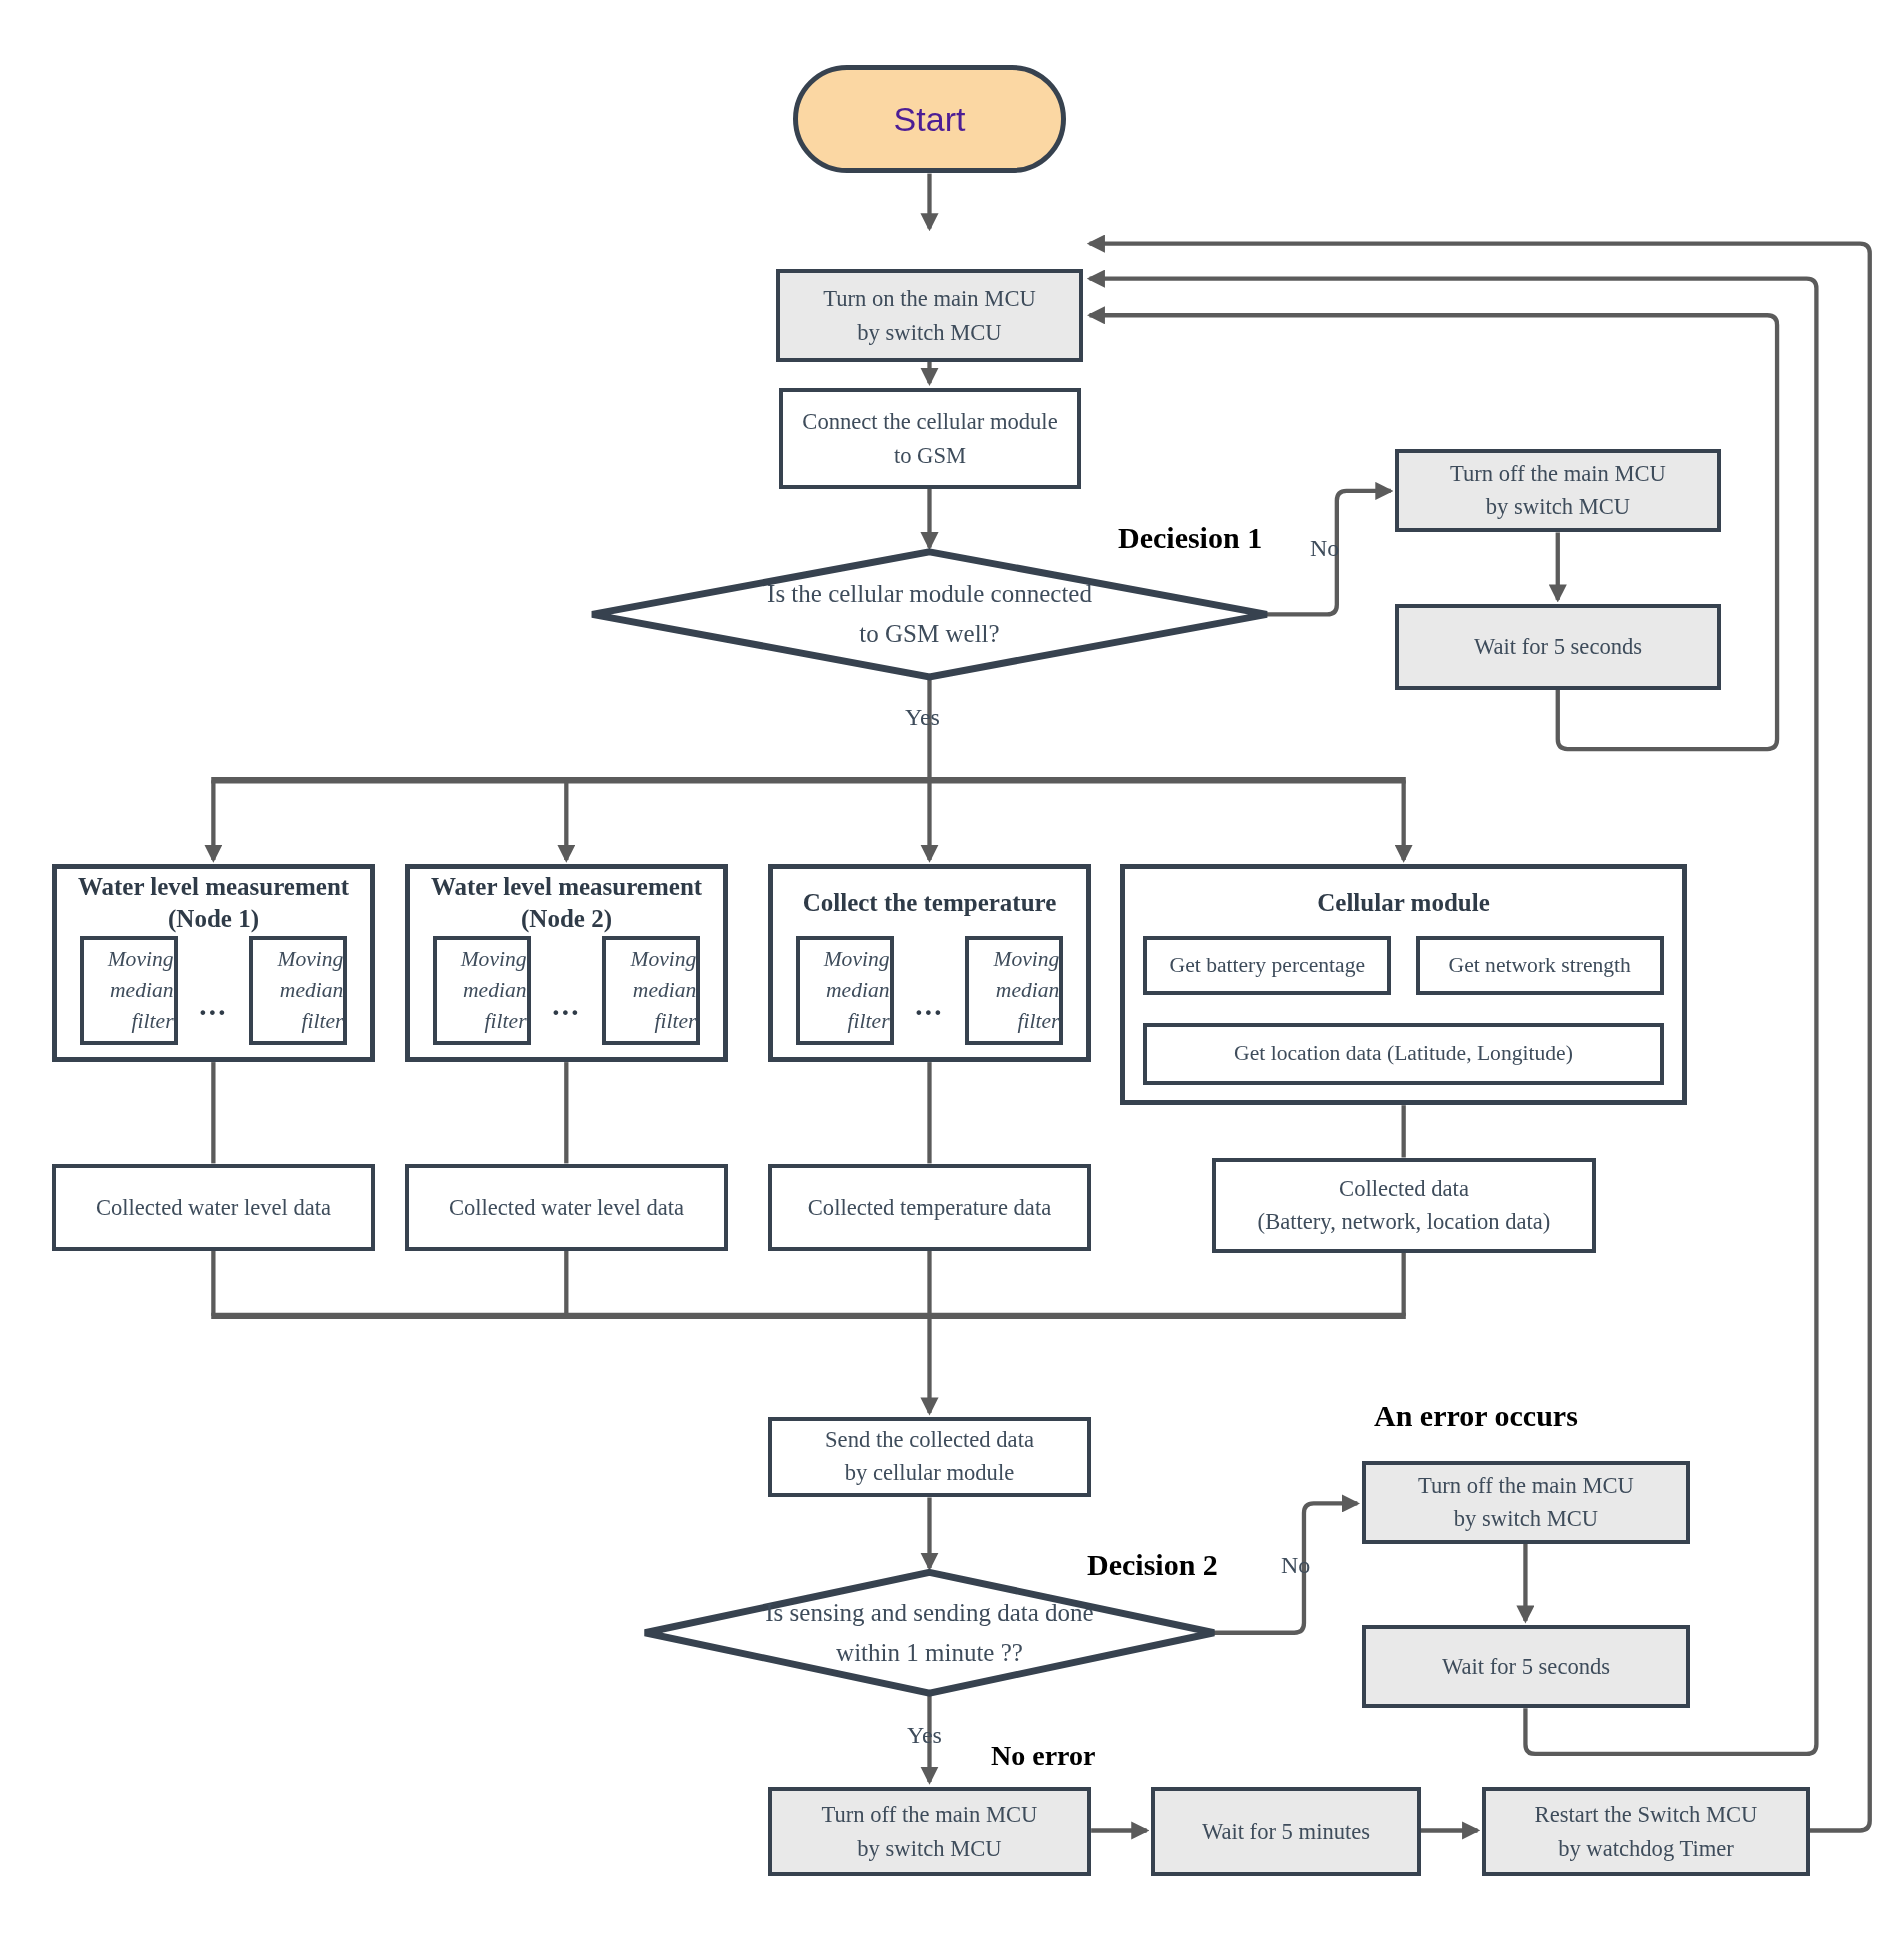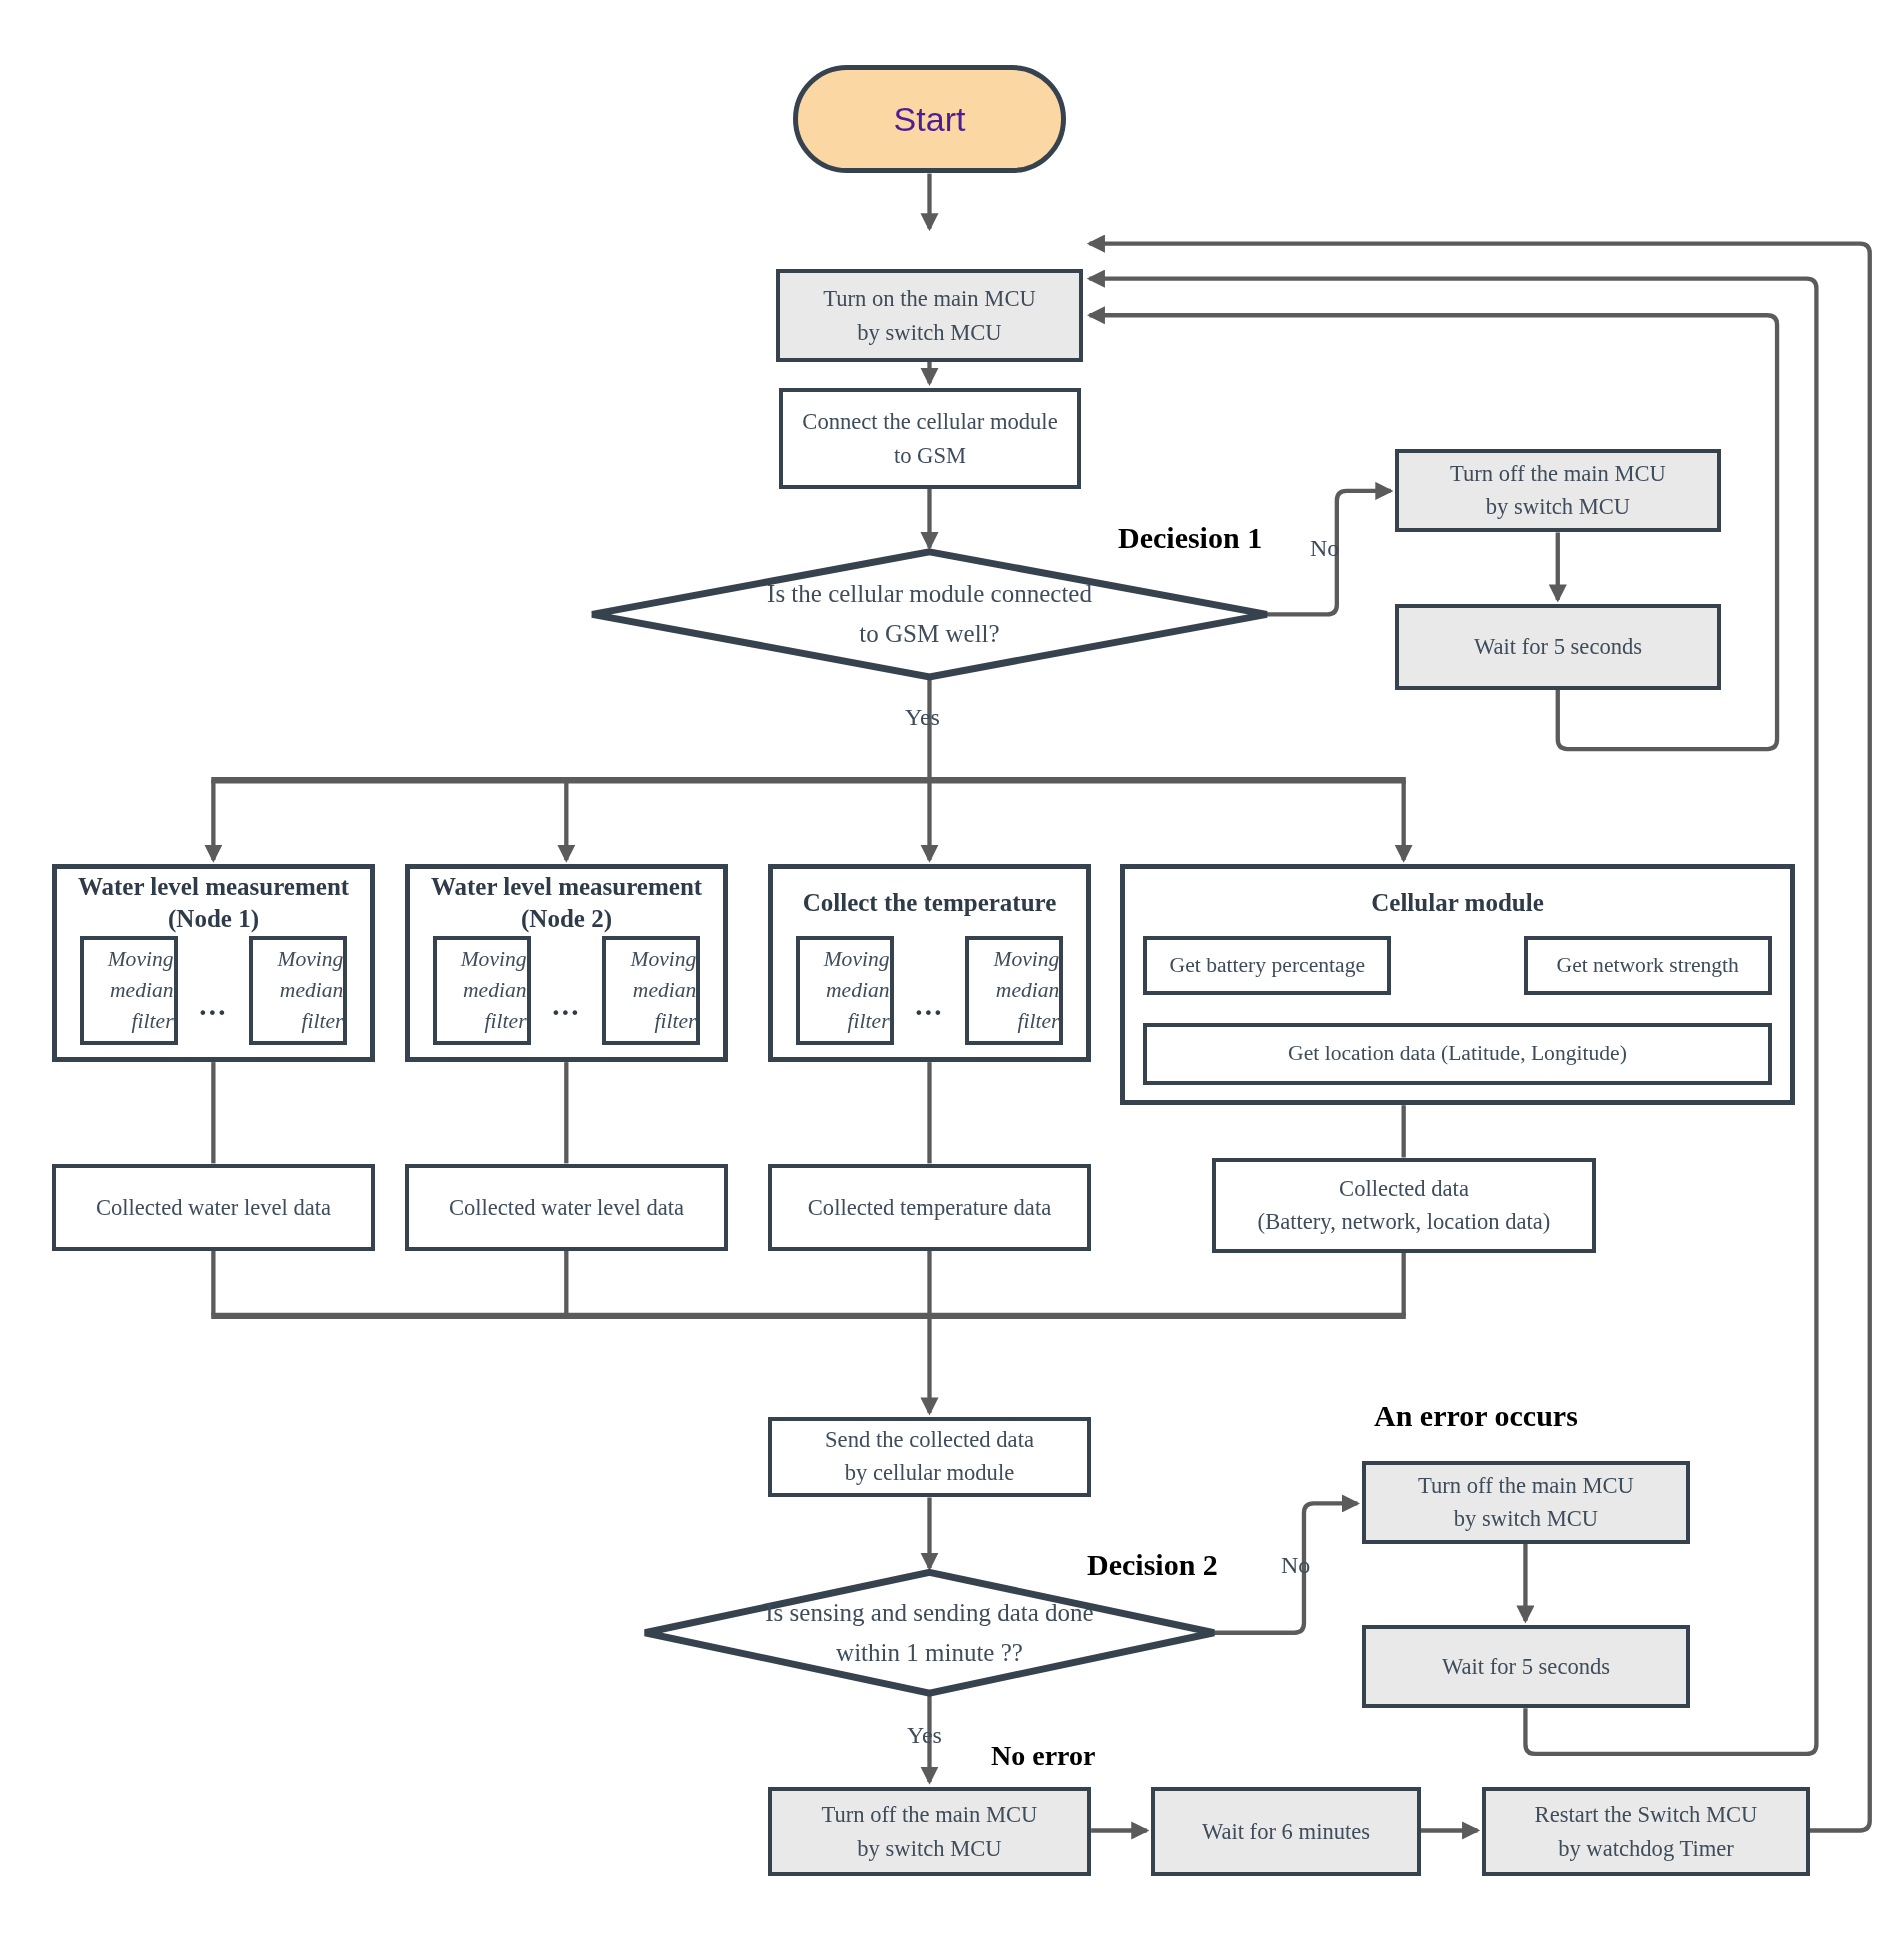--- a/index.html
+++ b/index.html
@@ -192,21 +192,21 @@
       <div class="mfilter">
           <span>Moving median filter</span>
         </div>
       <div class="dots">...</div>
       <div class="mfilter">
           <span>Moving median filter</span>
         </div>
     </div>
   </div>
 
-  <div class="branch" style="left:1120px;top:864px;width:675px;height:241px;">
+  <div class="branch" style="left:1120px;top:864px;width:567px;height:241px;">
     <div class="branch-title">
       <div>Cellular module</div>
     </div>
     <div class="cell-row">
       <div class="cell-box">
           <span>Get battery percentage</span>
         </div>
       <div class="cell-box">
           <span>Get network strength</span>
         </div>
@@ -252,21 +252,21 @@
   </div>
   <div class="node gray" style="left:1362px;top:1625px;width:328px;height:83px;">
     <div>Wait for 5 seconds</div>
   </div>
 
   <div class="node gray" style="left:768px;top:1787px;width:323px;height:89px;">
     <div>Turn off the main MCU</div>
     <div>by switch MCU</div>
   </div>
   <div class="node gray" style="left:1151px;top:1787px;width:270px;height:89px;">
-    <div>Wait for 6 minutes</div>
+    <div>Wait for 5 minutes</div>
   </div>
   <div class="node gray" style="left:1482px;top:1787px;width:328px;height:89px;">
     <div>Restart the Switch MCU</div>
     <div>by watchdog Timer</div>
   </div>
 
 </div>
 
 
 </body></html>

